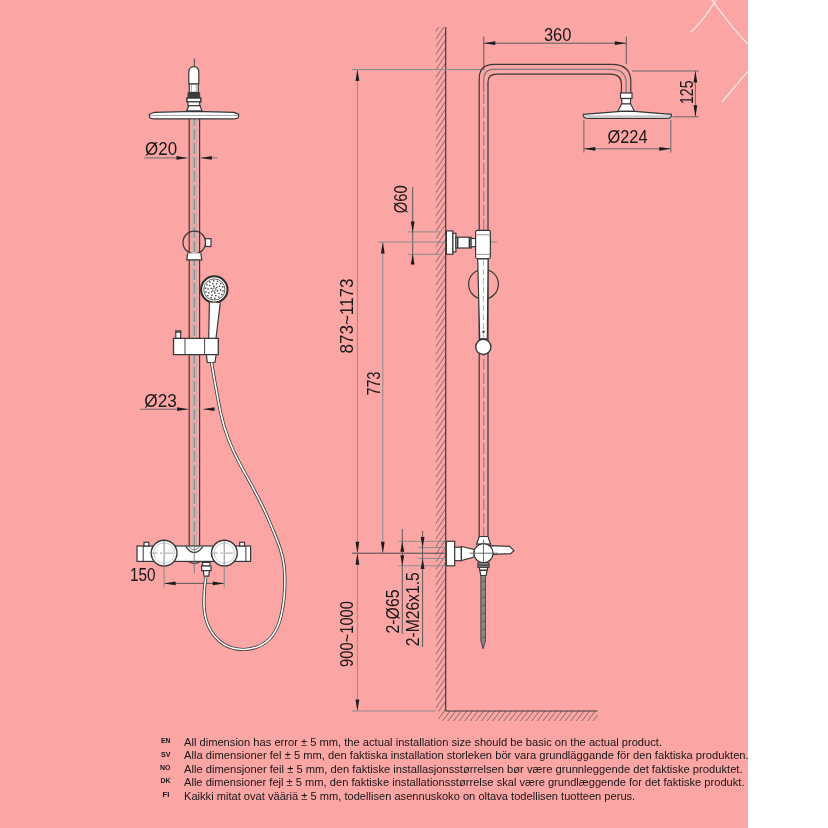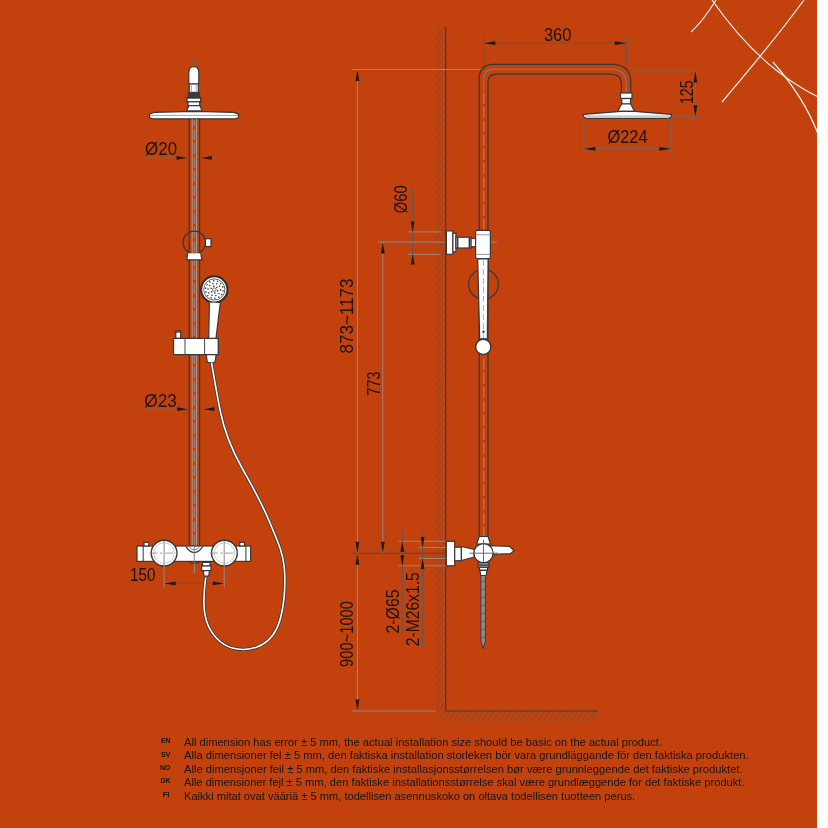--- a/index.html
+++ b/index.html
@@ -1,16 +1,16 @@
 <!DOCTYPE html>
 <html><head>
 <meta charset="utf-8">
 <style>
   html,body{margin:0;padding:0;background:#ffffff;}
-  #page{width:817px;height:828px;position:relative;overflow:hidden;background:#c2410c;}
+  #page{width:748px;height:828px;position:relative;overflow:hidden;background:#fca5a5;}
   svg{display:block;}
   text{font-family:"Liberation Sans",sans-serif;fill:#161616;}
 </style>
 </head>
 <body>
 <div id="page">
 <svg width="828" height="828" viewBox="0 0 828 828" style="filter:blur(0.32px)">
 <defs>
   <pattern id="wh" width="4.3" height="4.3" patternUnits="userSpaceOnUse" patternTransform="rotate(-56)">
     <line x1="0" y1="0" x2="4.3" y2="0" stroke="#555555" stroke-width="1.2"></line>

